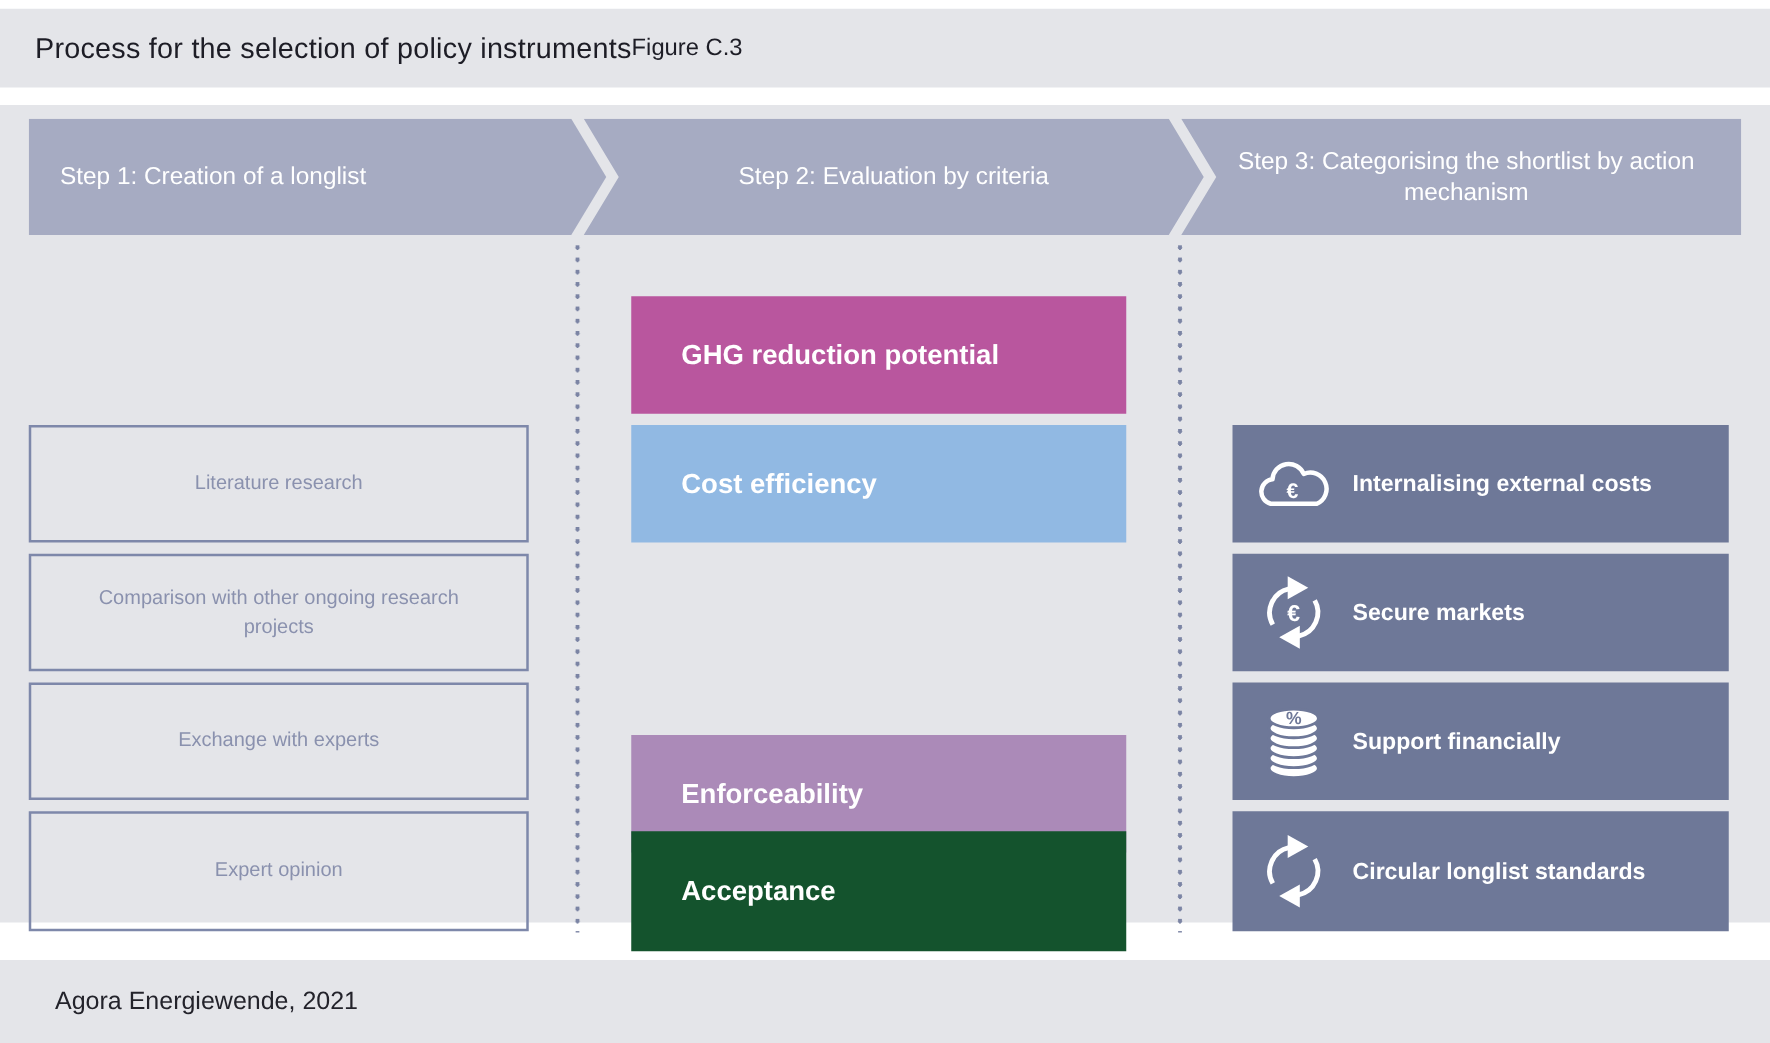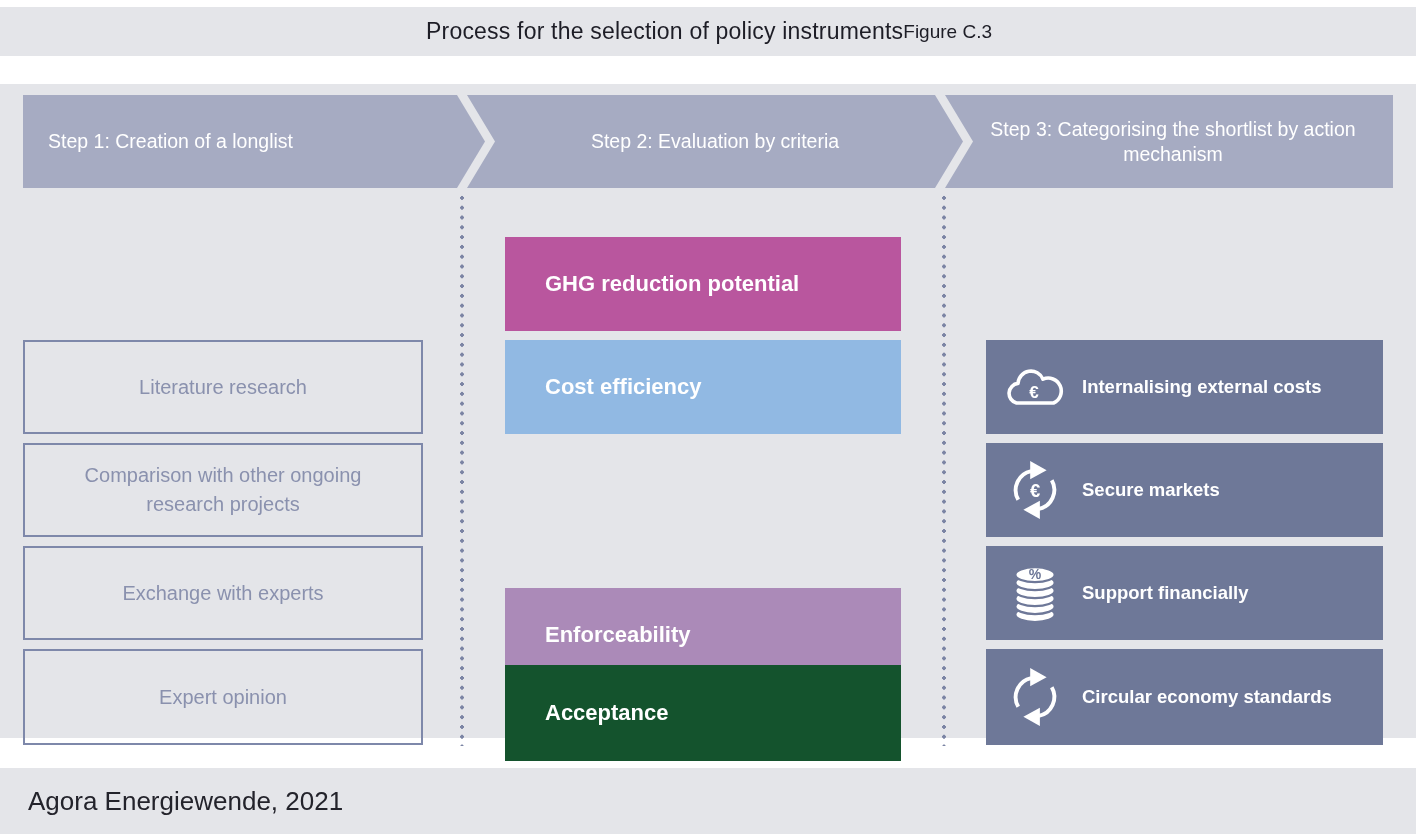--- a/index.html
+++ b/index.html
@@ -1,47 +1,47 @@
 <!DOCTYPE html>
 <html><head>
 <meta charset="utf-8">
 <style>
   * { margin:0; padding:0; box-sizing:border-box; }
   html,body { background:#ffffff; }
   body { font-family:"Liberation Sans", sans-serif; width:1416px; height:834px; position:relative; overflow:hidden; }
 
   .band { position:absolute; left:0; width:1416px; background:#e4e5e9; }
-  .header-band { top:7px; height:49px; display:flex; align-items:center; justify-content:center; padding:0 26px 0 28px; }
+  .header-band { top:7px; height:63px; display:flex; align-items:center; justify-content:flex-start; padding:0 26px 0 28px; }
   .page-title { font-size:23px; color:#1d1d26; letter-spacing:.2px; }
   .figure-label { font-size:19px; color:#1d1d26; }
 
   .main-band { top:84px; height:654px; }
   .footer-band { top:768px; height:66px; display:flex; align-items:center; padding:0 28px; }
-  .source-text { font-size:26px; color:#23232b; }
+  .source-text { font-size:20px; color:#23232b;margin-left:16px; }
 
   
   .arrows { position:absolute; left:23px; top:11px; width:1370px; height:93px; }
   .arrows svg { position:absolute; left:0; top:0; }
   .step-label { position:absolute; top:0; height:93px; display:flex; align-items:center; color:#ffffff; font-size:19.5px; line-height:1.25; }
   .step-label-1 { left:25px; width:400px; justify-content:flex-start; text-align:left; }
   .step-label-2 { left:472px; width:440px; justify-content:center; text-align:center; }
   .step-label-3 { left:960px; width:380px; justify-content:center; text-align:center; }
 
   
   .dotline { position:absolute; width:6px; top:110px; height:552px;
              background-image: radial-gradient(circle 1.9px at 3px 4px, #7b84a4 97%, rgba(0,0,0,0) 100%);
              background-size:6px 9.8px; background-repeat:repeat-y; }
   .dotline-1 { left:459px; }
   .dotline-2 { left:941px; }
 
   
   .box { position:absolute; display:flex; align-items:center; }
 
   .outline-box { left:23px; width:400px; border:2px solid #7e88aa; justify-content:center; text-align:center;
-                 color:#8a91ae; font-size:20px; line-height:1.45; padding:0 36px; }
+                 color:#8a91ae; font-size:16px; line-height:1.45; padding:0 36px; }
 
   .criteria-box { left:505px; width:396px; justify-content:flex-start; text-align:center;
                   color:#ffffff; font-size:22px; font-weight:bold;padding-left:40px; }
 
   .mech-box { left:986px; width:397px; color:#ffffff; font-size:18.5px; font-weight:bold; padding-left:16px; }
   .mech-icon { width:66px; height:66px; flex:0 0 66px; display:flex; align-items:center; justify-content:center; margin-right:14px; }
 
   .r0 { top:153px; height:94px; }   
   .r1 { top:256px; height:94px; }   
   .r2 { top:359px; height:94px; }   
@@ -138,20 +138,20 @@
 
   <div class="box mech-box r4" style="background-color: rgb(110, 120, 152);">
     <span class="mech-icon">
       <svg width="62" height="62" viewBox="0 0 64 64">
         <path d="M14.7 42 A20 20 0 0 1 28 12.5" fill="none" stroke="#ffffff" stroke-width="4"></path>
         <polygon points="27,2 27,21 44,11.5" fill="#ffffff"></polygon>
         <path d="M49.3 22 A20 20 0 0 1 36 51.5" fill="none" stroke="#ffffff" stroke-width="4"></path>
         <polygon points="37,43 37,62 20,52.5" fill="#ffffff"></polygon>
       </svg>
     </span>
-    <span>Circular economy standards</span>
+    <span>Circular longlist standards</span>
   </div>
 
 </div>
 
 <div class="band footer-band">
   <div class="source-text">Agora Energiewende, 2021</div>
 </div>
 
 </body></html>

